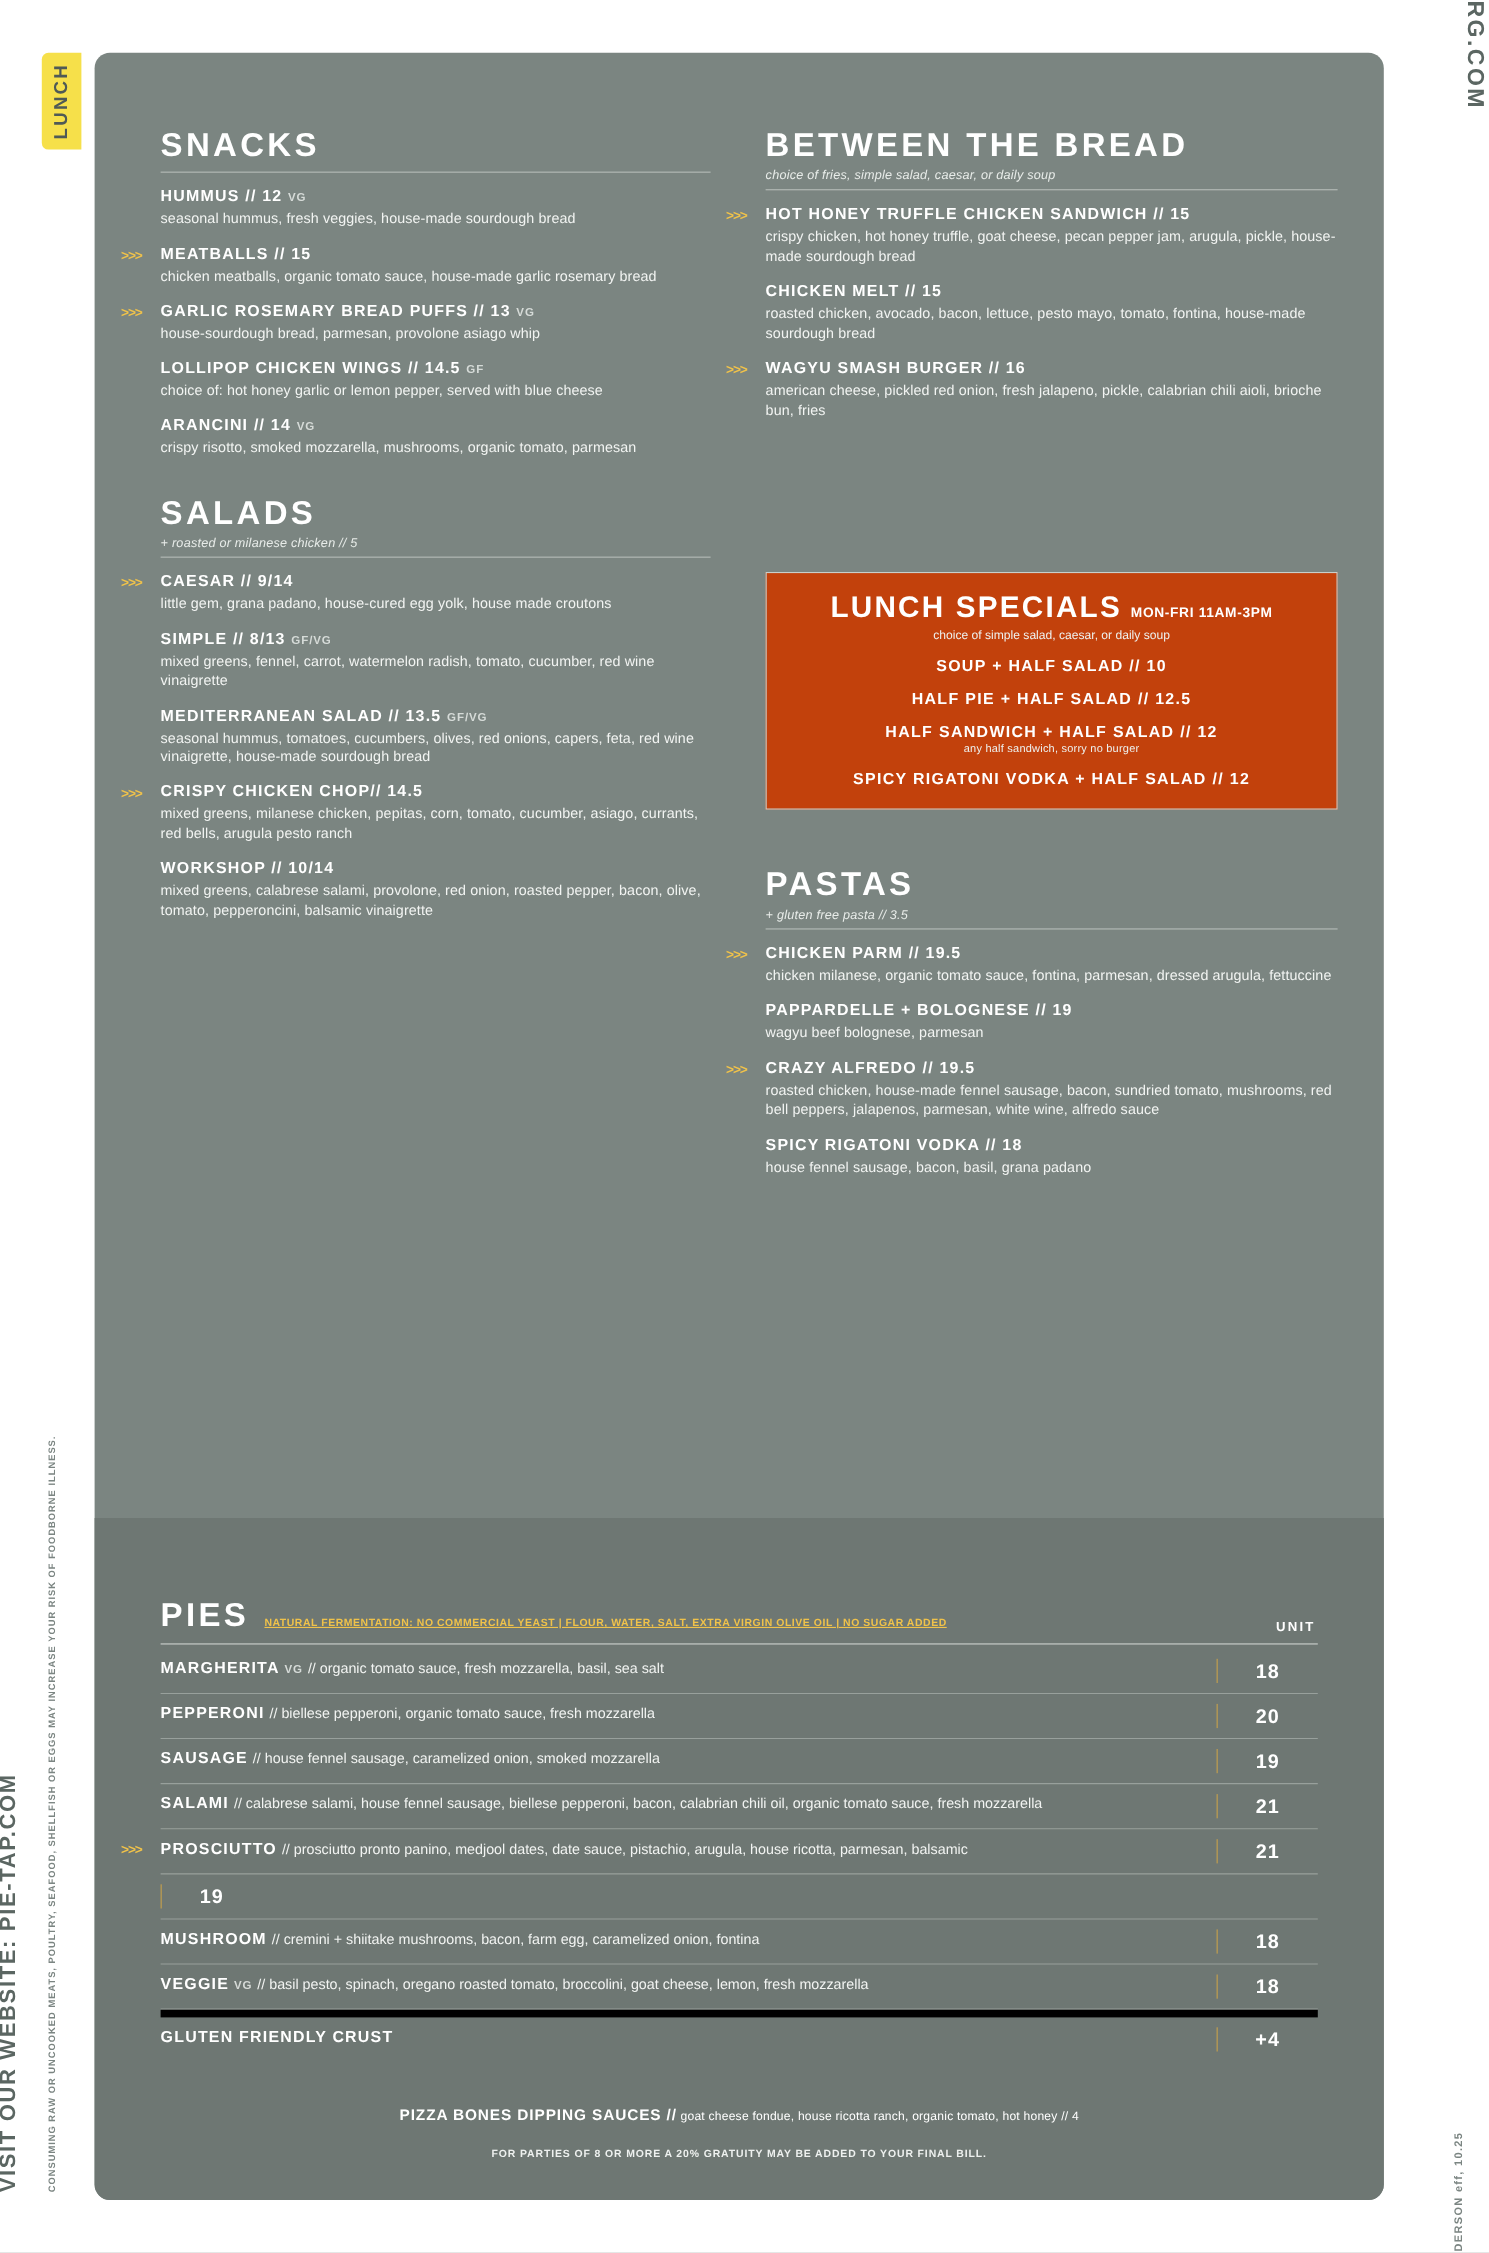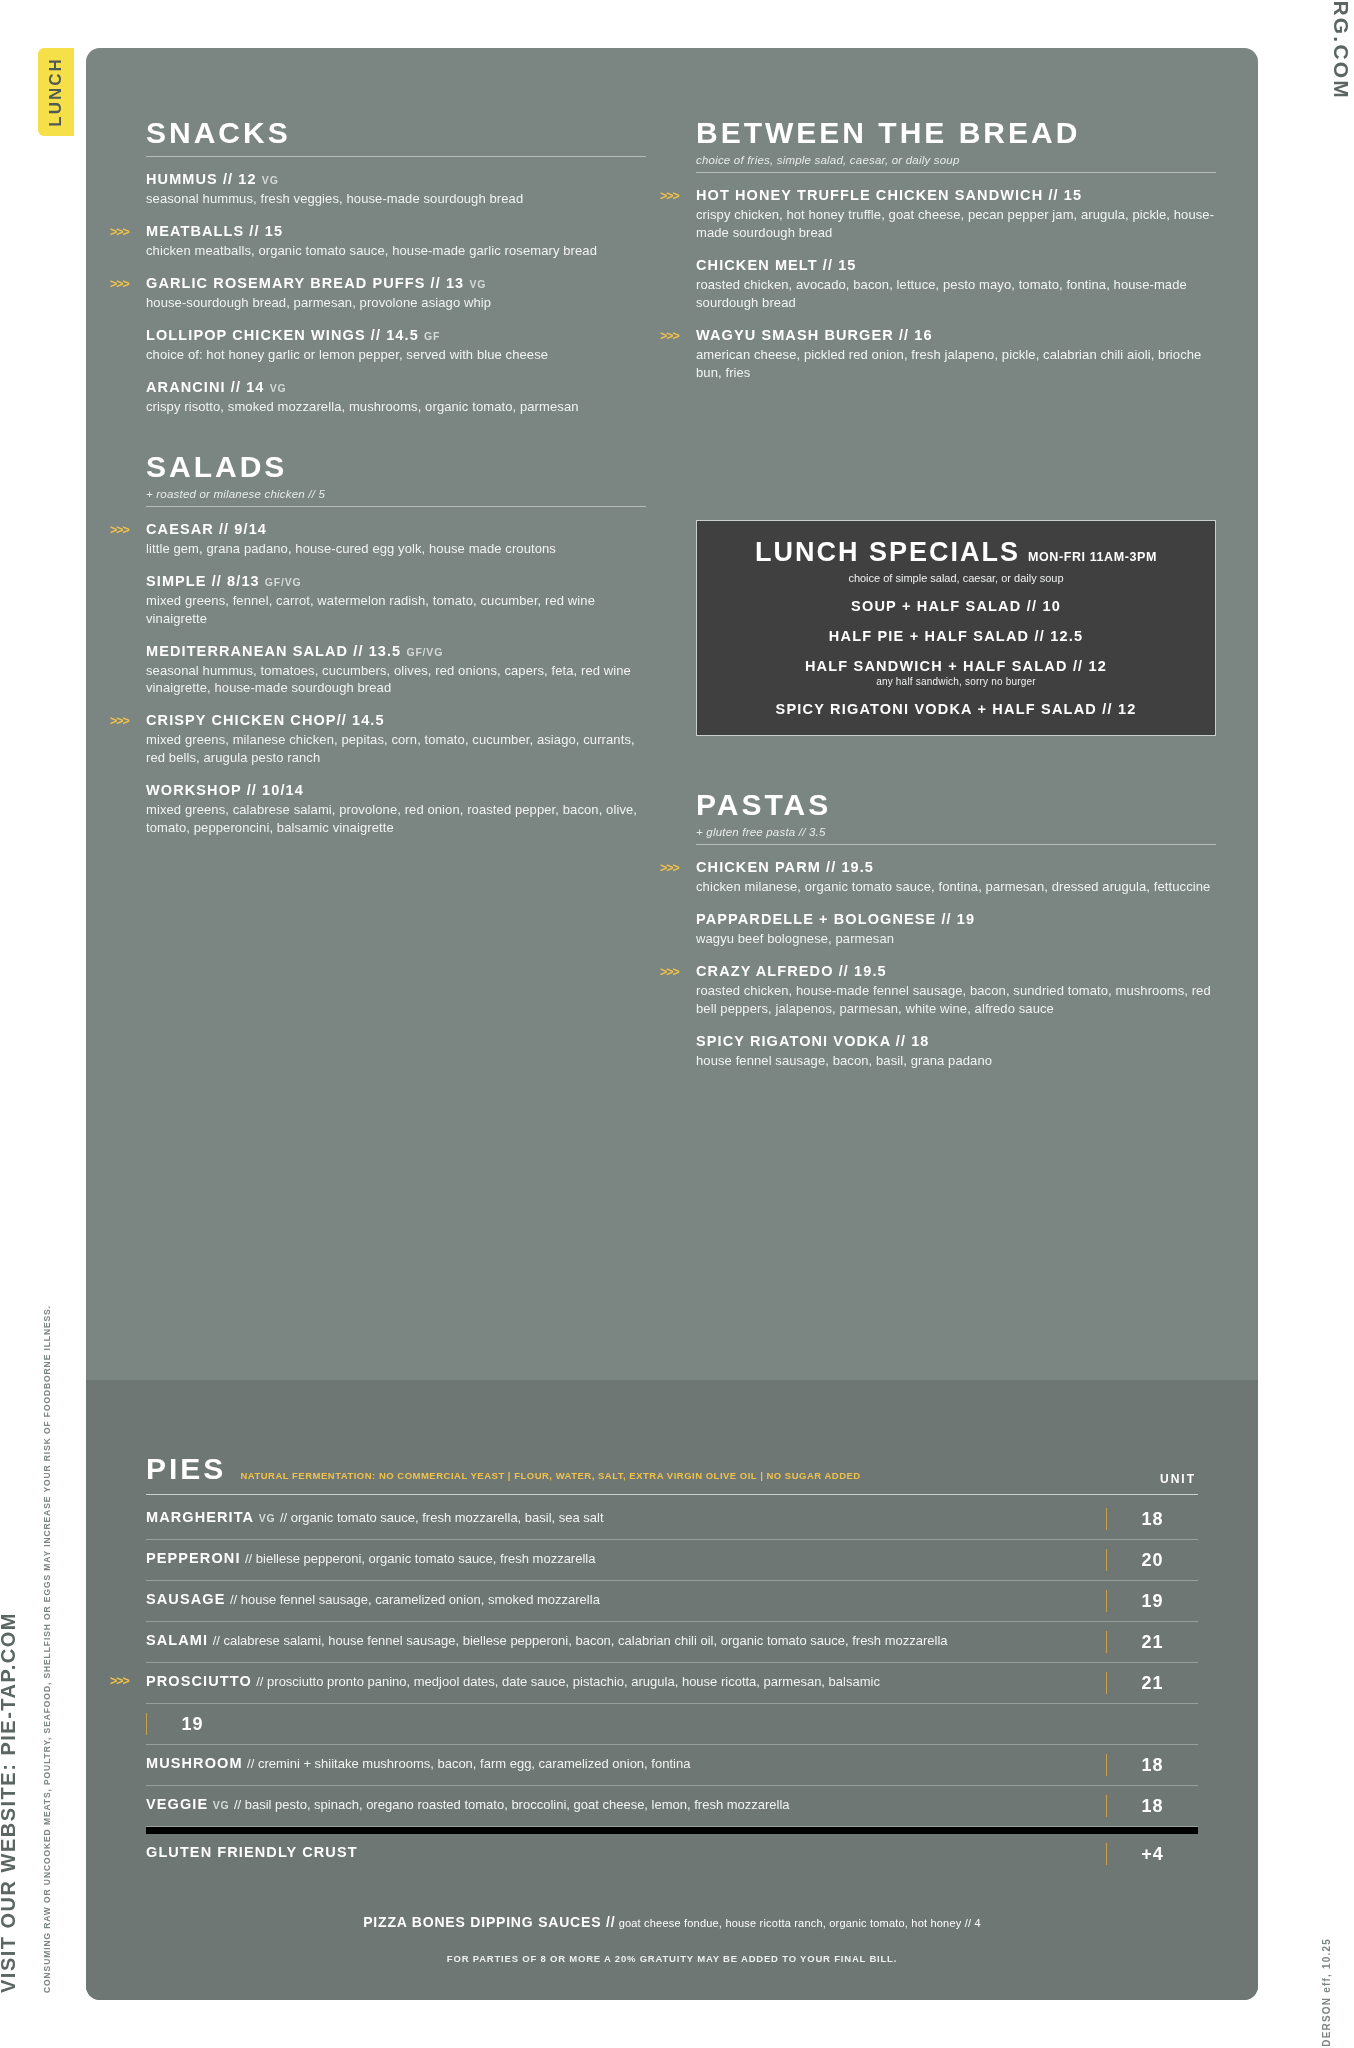--- a/index.html
+++ b/index.html
@@ -106,21 +106,21 @@
     font-size:10.5px; font-weight:bold; letter-spacing:0.8px; color:#d6dbd8;
   }
   .item .desc {
     font-size:13px; line-height:1.38; color:#f2f4f2; letter-spacing:0.1px;
   }
 
   
   .specials {
     position:absolute; left:610px; top:472px; width:520px;
     border:1px solid #c9cfcb;
-    background:#404040;
+    background:#c2410c;
     padding:16px 14px 18px 14px;
     text-align:center;
   }
   .specials-head {
     display:flex; align-items:baseline; justify-content:center; gap:8px;
     margin-bottom:2px;
   }
   .specials-head .t {
     font-size:27px; font-weight:bold; letter-spacing:2px;
   }
@@ -145,20 +145,21 @@
   }
   .pies-head {
     display:flex; align-items:baseline; gap:14px;
     border-bottom:1px solid #cdd2cf; padding-bottom:8px; margin-bottom:4px;
     position:relative;
   }
   .pies-head .title { font-size:30px; font-weight:bold; letter-spacing:3px; }
   .pies-head .banner {
     font-size:9.5px; font-weight:bold; letter-spacing:0.5px; color:#f0c24a;
     padding-bottom:4px;
+    text-decoration:underline;
   }
   .pies-head .unit {
     position:absolute; right:2px; bottom:8px;
     font-size:12px; font-weight:bold; letter-spacing:2px; color:#ffffff;margin-top:40px;
   }
   .pie-row {
     position:relative;
     display:flex; align-items:flex-start;
     border-bottom:1px solid rgba(205,210,207,.45);
     padding:9px 0 9px 0;

